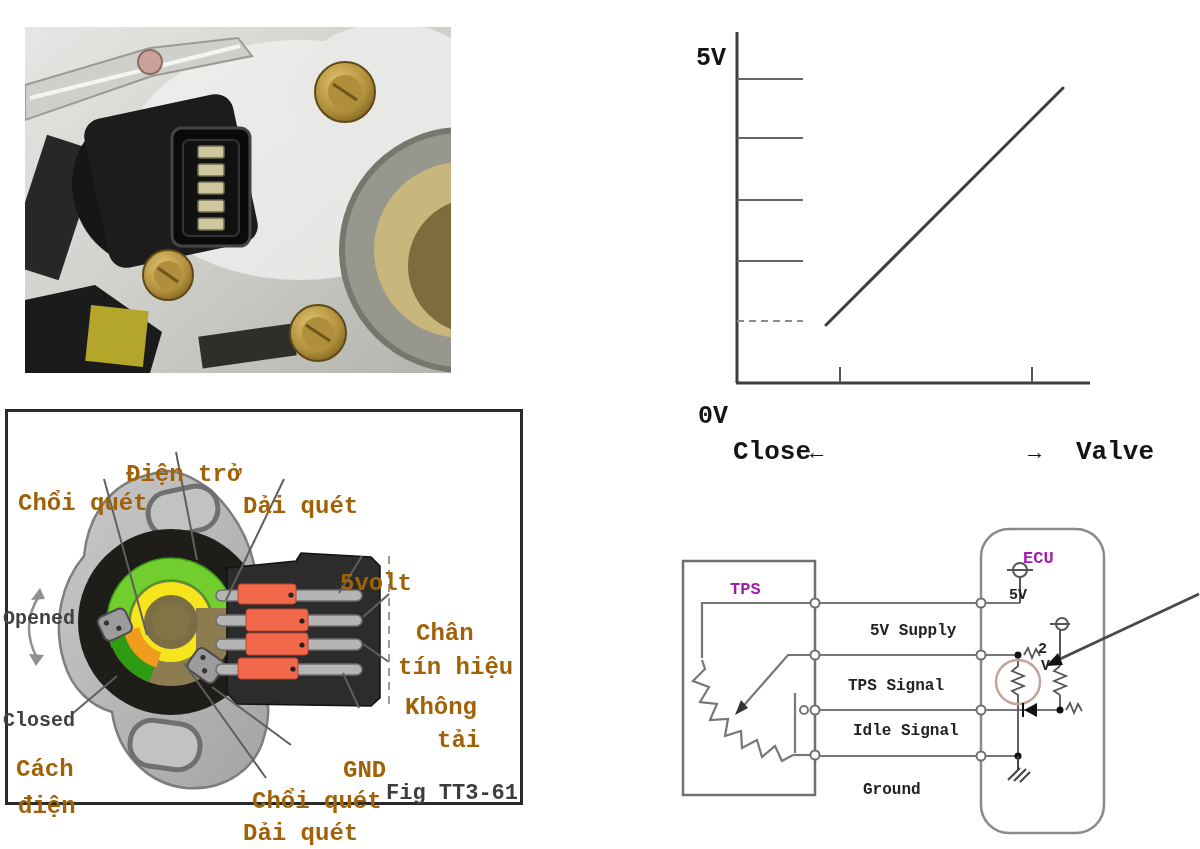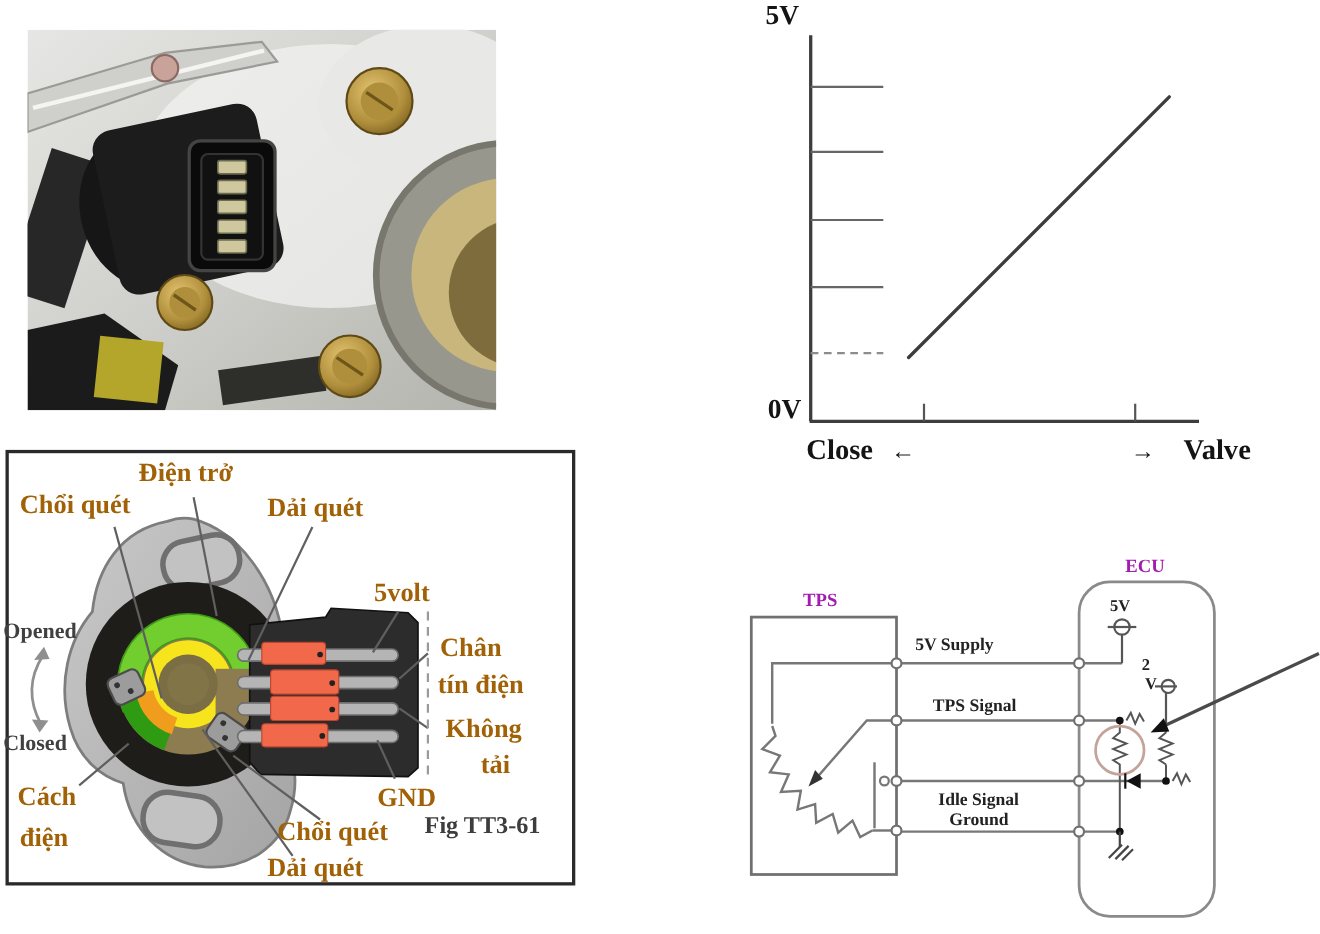--- a/index.html
+++ b/index.html
@@ -1,20 +1,20 @@
 <!DOCTYPE html>
 <html><head>
 <meta charset="utf-8">
 <style>
   html,body{margin:0;padding:0;background:#fff;}
   #root{position:relative;width:1200px;height:849px;background:#fff;overflow:hidden;
         font-family:"DejaVu Sans",sans-serif;}
   svg{position:absolute;}
-  .lbl{position:absolute;font-family:Liberation Serif, serif;font-weight:700;
-       white-space:nowrap;line-height:1.05;z-index:5;}
+  .lbl{position:absolute;font-family:Liberation Mono, monospace;font-weight:700;
+       white-space:nowrap;line-height:1.05;z-index:5;margin-top:44px;}
   .navy{color:#a16207;font-size:24px;}
   .gray{color:#404040;font-size:20px;}
   .figc{color:#3d3d3d;font-size:22px;}
   .gbig{color:#141414;font-size:25px;}
   .gx{color:#141414;font-size:26px;}
   .garr{color:#141414;font-size:22px;}
   .cbox{color:#a21caf;font-size:17px;}
   .cwire{color:#222;font-size:16px;}
   .csup{color:#222;font-size:15px;}
   #diagram-frame{position:absolute;left:5px;top:409px;width:512px;height:390px;
@@ -177,22 +177,22 @@
     <line x1="389" y1="556" x2="389" y2="708" stroke="#9a9a9a" stroke-width="2" stroke-dasharray="8,6"></line>
 
     <path d="M39,596 Q20,626 37,658" stroke="#8f8f8f" stroke-width="2.5" fill="none"></path>
     <polygon points="40,588 31,600 45,599" fill="#8f8f8f"></polygon>
     <polygon points="36,666 29,654 44,655" fill="#8f8f8f"></polygon>
   </svg>
   <div class="lbl navy" style="left:126px;top:418px;">Điện trở</div>
   <div class="lbl navy" style="left:18px;top:447px;">Chổi quét</div>
   <div class="lbl navy" style="left:243px;top:450px;">Dải quét</div>
   <div class="lbl navy" style="left:340px;top:527px;">5volt</div>
-  <div class="lbl navy" style="left:400px;top:577px;">Chân</div>
-  <div class="lbl navy" style="left:398px;top:611px;">tín điện</div>
+  <div class="lbl navy" style="left:416px;top:577px;">Chân</div>
+  <div class="lbl navy" style="left:398px;top:611px;">tín hiệu</div>
   <div class="lbl navy" style="left:405px;top:651px;">Không</div>
   <div class="lbl navy" style="left:437px;top:684px;">tải</div>
   <div class="lbl navy" style="left:343px;top:714px;">GND</div>
   <div class="lbl navy" style="left:16px;top:713px;">Cách</div>
   <div class="lbl navy" style="left:18px;top:750px;">điện</div>
   <div class="lbl navy" style="left:252px;top:745px;">Chổi quét</div>
   <div class="lbl navy" style="left:243px;top:777px;">Dải quét</div>
   <div class="lbl figc" style="left:386px;top:738px;">Fig TT3-61</div>
   <div class="lbl gray" style="left:3px;top:564px;">Opened</div>
   <div class="lbl gray" style="left:3px;top:666px;">Closed</div>
@@ -262,21 +262,21 @@
         <circle cx="981" cy="655" r="4.5"></circle>
       <circle cx="981" cy="710" r="4.5"></circle>
         <circle cx="981" cy="756" r="4.5"></circle>
     </g>
 
     <line x1="1199" y1="594" x2="1060" y2="659" stroke="#4a4a4a" stroke-width="3"></line>
     <polygon points="1046,666 1063,665 1058,653" fill="#111"></polygon>
   </svg>
   <div class="lbl cbox" style="left:730px;top:537px;">TPS</div>
   <div class="lbl cbox" style="left:1023px;top:506px;">ECU</div>
-  <div class="lbl cwire" style="left:832px;top:579px;">5V Supply</div>
+  <div class="lbl cwire" style="left:870px;top:579px;">5V Supply</div>
   <div class="lbl cwire" style="left:848px;top:634px;">TPS Signal</div>
-  <div class="lbl cwire" style="left:853px;top:720px;">Idle Signal</div>
+  <div class="lbl cwire" style="left:853px;top:679px;">Idle Signal</div>
   <div class="lbl cwire" style="left:863px;top:738px;">Ground</div>
   <div class="lbl csup" style="left:1009px;top:544px;">5V</div>
   <div class="lbl csup" style="left:1038px;top:598px;">2</div>
   <div class="lbl csup" style="left:1041px;top:615px;">V</div>
 
 </div>
 
 </body></html>

